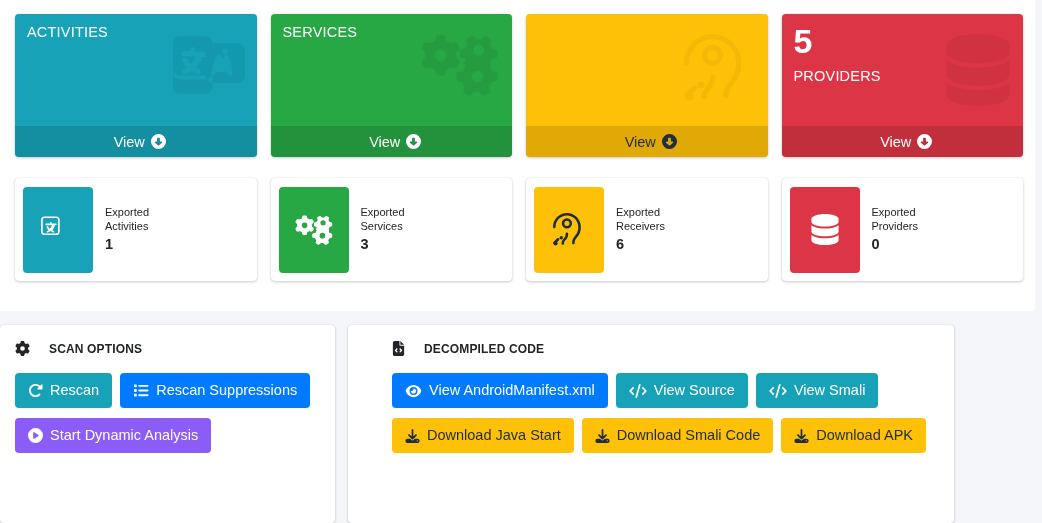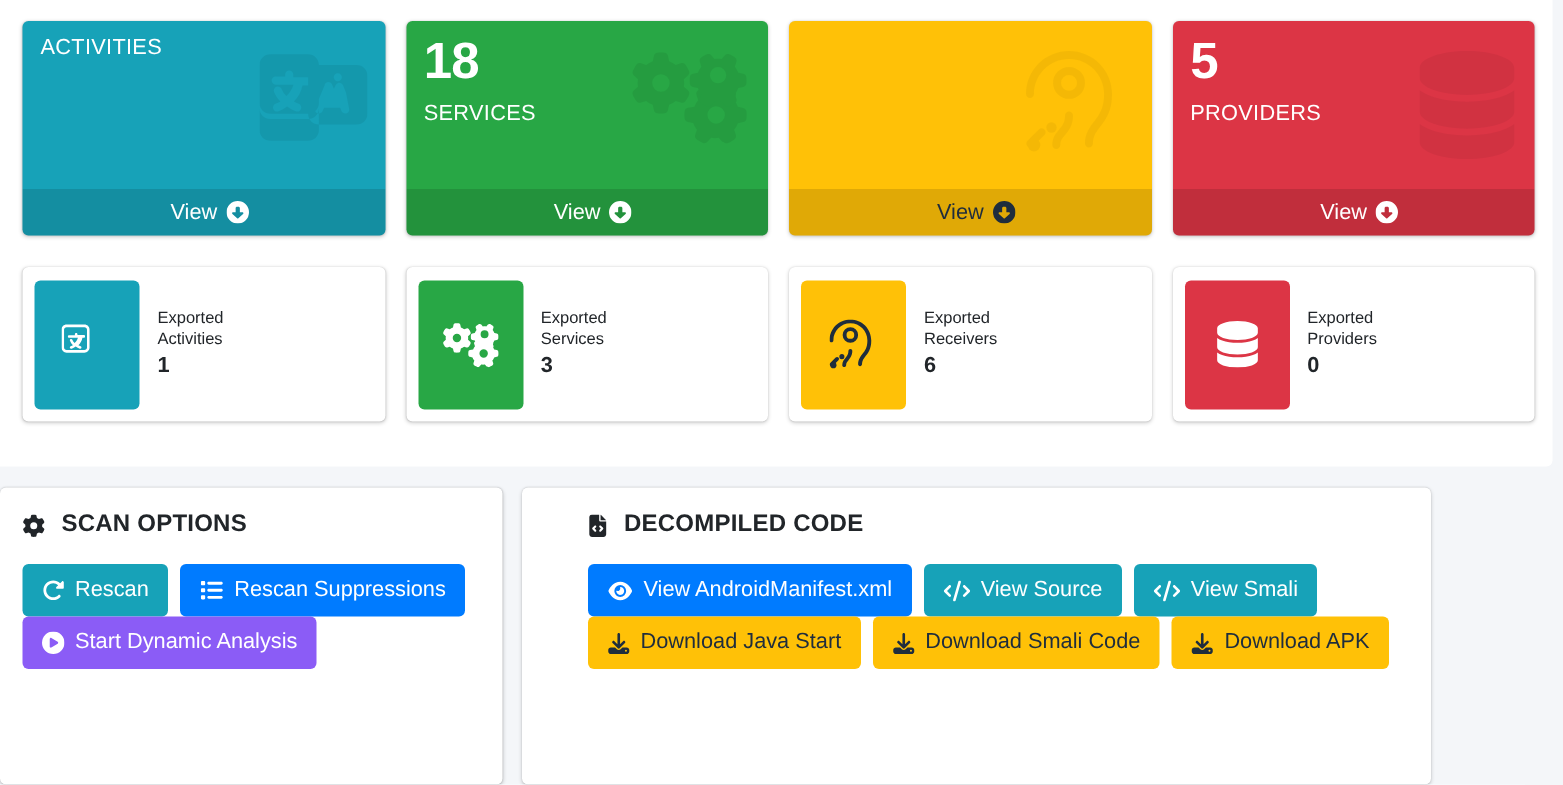--- a/index.html
+++ b/index.html
@@ -161,36 +161,37 @@
     background: #fff;
     border-radius: 4px;
     box-shadow: 0 0 1px rgba(0,0,0,.125), 0 1px 3px rgba(0,0,0,.2);
     height: 198px;
     padding: 13px 15px;
   }
   .card.scan   { width: 335px; }
   .card.decomp { width: 606px; padding-left: 44px; }
 
   .card-title {
-    font-size: 16px;
+    font-size: 12px;
     font-weight: bold;
     color: #212529;
     letter-spacing: .15px;
     display: flex;
     align-items: center;
-    gap: 11px;
+    gap: 19px;
     margin-bottom: 17px;
     margin-top: 3px;
   }
   .card-title svg { fill: #212529; display: block; }
 
   .btn-row {
     display: flex;
     gap: 8px;
     flex-wrap: wrap;
+    margin-bottom: 10px;
   }
   .btn {
     display: inline-flex;
     align-items: center;
     gap: 7px;
     height: 35px;
     padding: 0 13px;
     border: none;
     border-radius: 4px;
     font-size: 14.5px;
@@ -233,21 +234,20 @@
           <span class="dl-circle">
             <svg width="15" height="15" viewBox="0 0 512 512" fill="#fff">
                 <path d="M256 512A256 256 0 1 0 256 0a256 256 0 1 0 0 512zM376.9 294.6L269.8 394.5c-3.8 3.5-8.7 5.5-13.8 5.5s-10.1-2-13.8-5.5L135.1 294.6c-4.5-4.2-7.1-10.1-7.1-16.3c0-12.3 10-22.3 22.3-22.3l57.7 0 0-96c0-17.7 14.3-32 32-32l32 0c17.7 0 32 14.3 32 32l0 96 57.7 0c12.3 0 22.3 10 22.3 22.3c0 6.2-2.6 12.1-7.1 16.3z"></path>
               </svg>
           </span>
         </a>
       </div>
 
       <div class="small-box sb-green">
         <div class="sb-inner">
-          <h3>18</h3>
           <p>SERVICES</p>
         </div>
         <div class="sb-icon">
           <svg width="80" height="62" viewBox="0 0 640 512">
               <path d="M308.5 135.3c7.1-6.3 9.9-16.2 6.2-25c-2.3-5.3-4.8-10.5-7.6-15.5L304 89.4c-3-5-6.3-9.9-9.8-14.6c-5.7-7.6-15.7-10.1-24.7-7.1l-28.2 9.3c-10.7-8.8-23-16-36.2-20.9L199 27.1c-1.9-9.3-9.1-16.7-18.5-17.8C173.9 8.4 167.2 8 160.4 8h-.7c-6.8 0-13.5 .4-20.1 1.2c-9.4 1.1-16.6 8.6-18.5 17.8L115 56.1c-13.3 5-25.5 12.1-36.2 20.9L50.5 67.8c-9-3-19-.5-24.7 7.1c-3.5 4.7-6.8 9.6-9.9 14.6l-3 5.3c-2.8 5-5.3 10.2-7.6 15.5c-3.7 8.7-.9 18.6 6.2 25l22.2 19.8C32.6 161.9 32 168.9 32 176s.6 14.1 1.7 20.9L11.5 216.7c-7.1 6.3-9.9 16.2-6.2 25c2.3 5.3 4.8 10.5 7.6 15.5l3 5.3c3 5 6.3 9.9 9.9 14.6c5.7 7.6 15.7 10.1 24.7 7.1l28.2-9.3c10.7 8.8 23 16 36.2 20.9l6.1 29.1c1.9 9.3 9.1 16.7 18.5 17.8c6.7 .8 13.5 1.2 20.4 1.2s13.7-.4 20.4-1.2c9.4-1.1 16.6-8.6 18.5-17.8l6.1-29.1c13.3-5 25.5-12.1 36.2-20.9l28.2 9.3c9 3 19 .5 24.7-7.1c3.5-4.7 6.8-9.6 9.9-14.6l3-5.3c2.8-5 5.3-10.2 7.6-15.5c3.7-8.7 .9-18.6-6.2-25l-22.2-19.8c1.1-6.8 1.7-13.8 1.7-20.9s-.6-14.1-1.7-20.9l22.2-19.8zM112 176a48 48 0 1 1 96 0 48 48 0 1 1 -96 0zM504.7 500.5c6.3 7.1 16.2 9.9 25 6.2c5.3-2.3 10.5-4.8 15.5-7.6l5.3-3c5-3 9.9-6.3 14.6-9.9c7.6-5.7 10.1-15.7 7.1-24.7l-9.3-28.2c8.8-10.7 16-23 20.9-36.2l29.1-6.1c9.3-1.9 16.7-9.1 17.8-18.5c.8-6.7 1.2-13.5 1.2-20.4s-.4-13.7-1.2-20.4c-1.1-9.4-8.6-16.6-17.8-18.5L583.8 307c-5-13.3-12.1-25.5-20.9-36.2l9.3-28.2c3-9 .5-19-7.1-24.7c-4.7-3.5-9.6-6.8-14.6-9.9l-5.3-3c-5-2.8-10.2-5.3-15.5-7.6c-8.7-3.7-18.6-.9-25 6.2l-19.8 22.2c-6.8-1.1-13.8-1.7-20.9-1.7s-14.1 .6-20.9 1.7l-19.8-22.2c-6.3-7.1-16.2-9.9-25-6.2c-5.3 2.3-10.5 4.8-15.5 7.6l-5.3 3c-5 3-9.9 6.3-14.6 9.9c-7.6 5.7-10.1 15.7-7.1 24.7l9.3 28.2c-8.8 10.7-16 23-20.9 36.2L308.1 313c-9.3 1.9-16.7 9.1-17.8 18.5c-.8 6.7-1.2 13.5-1.2 20.4s.4 13.7 1.2 20.4c1.1 9.4 8.6 16.6 17.8 18.5l29.1 6.1c5 13.3 12.1 25.5 20.9 36.2l-9.3 28.2c-3 9-.5 19 7.1 24.7c4.7 3.5 9.6 6.8 14.6 9.9l5.3 3c5 2.8 10.2 5.3 15.5 7.6c8.7 3.7 18.6 .9 25-6.2l19.8-22.2c6.8 1.1 13.8 1.7 20.9 1.7s14.1-.6 20.9-1.7l19.8 22.2zM464 304a48 48 0 1 1 0 96 48 48 0 1 1 0-96z"></path>
               <path d="M436.8 23.5c-5.9-6.6-15.1-9.2-23.3-5.8c-5 2.1-9.8 4.5-14.5 7.1l-4.9 2.8c-4.7 2.8-9.2 5.9-13.6 9.2c-7.1 5.3-9.4 14.6-6.6 23l8.7 26.3c-8.2 10-14.9 21.4-19.5 33.8l-27.1 5.7c-8.7 1.8-15.6 8.5-16.6 17.3c-.7 6.2-1.1 12.6-1.1 19s.4 12.7 1.1 19c1 8.7 7.9 15.4 16.6 17.3l27.1 5.7c4.6 12.4 11.3 23.8 19.5 33.8l-8.7 26.3c-2.8 8.4-.5 17.7 6.6 23c4.4 3.3 8.9 6.4 13.6 9.2l4.9 2.8c4.7 2.7 9.5 5.1 14.5 7.1c8.2 3.4 17.4 .8 23.3-5.8l18.4-20.7c6.4 1 12.9 1.6 19.5 1.6s13.2-.5 19.5-1.6l18.4 20.7c5.9 6.6 15.1 9.2 23.3 5.8c5-2.1 9.8-4.5 14.5-7.1l4.9-2.8c4.7-2.8 9.2-5.9 13.6-9.2c7.1-5.3 9.4-14.6 6.6-23l-8.7-26.3c8.2-10 14.9-21.4 19.5-33.8l27.1-5.7c8.7-1.8 15.6-8.5 16.6-17.3c.7-6.2 1.1-12.6 1.1-19s-.4-12.7-1.1-19c-1-8.7-7.9-15.4-16.6-17.3l-27.1-5.7c-4.6-12.4-11.3-23.8-19.5-33.8l8.7-26.3c2.8-8.4 .5-17.7-6.6-23c-4.4-3.3-8.9-6.4-13.6-9.2l-4.9-2.8c-4.7-2.7-9.5-5.1-14.5-7.1c-8.2-3.4-17.4-.8-23.3 5.8L493.9 44.2c-6.4-1-12.9-1.6-19.5-1.6s-13.2 .5-19.5 1.6L436.8 23.5zM474.4 88a45 45 0 1 1 0 90 45 45 0 1 1 0-90z"></path>
             </svg>
         </div>
         <a class="small-box-footer" href="#">
           <span>View</span>

